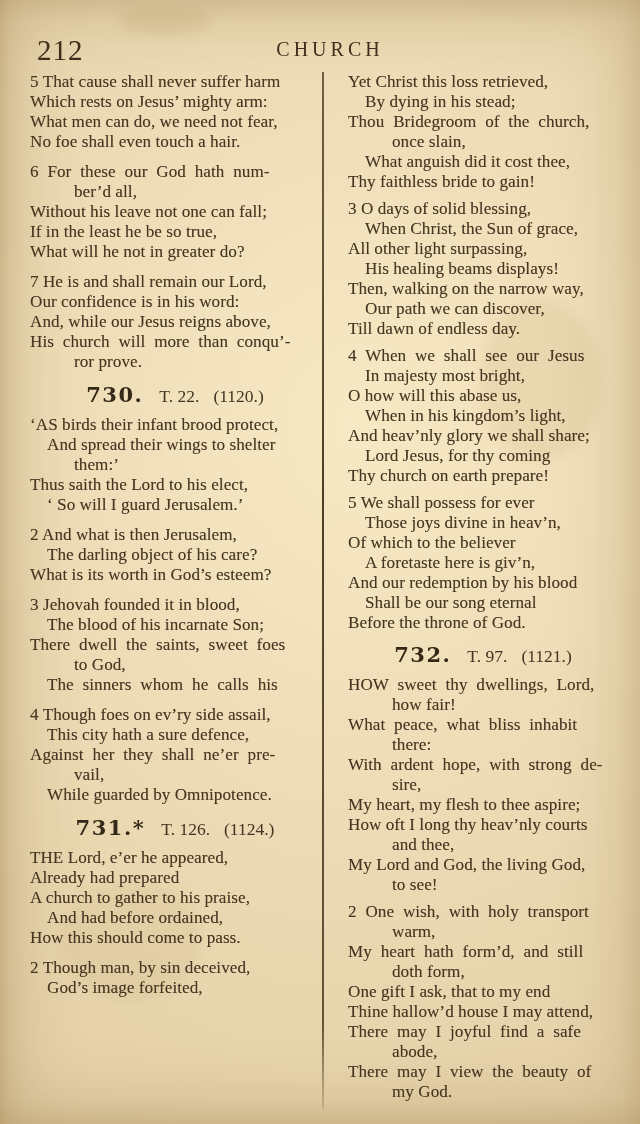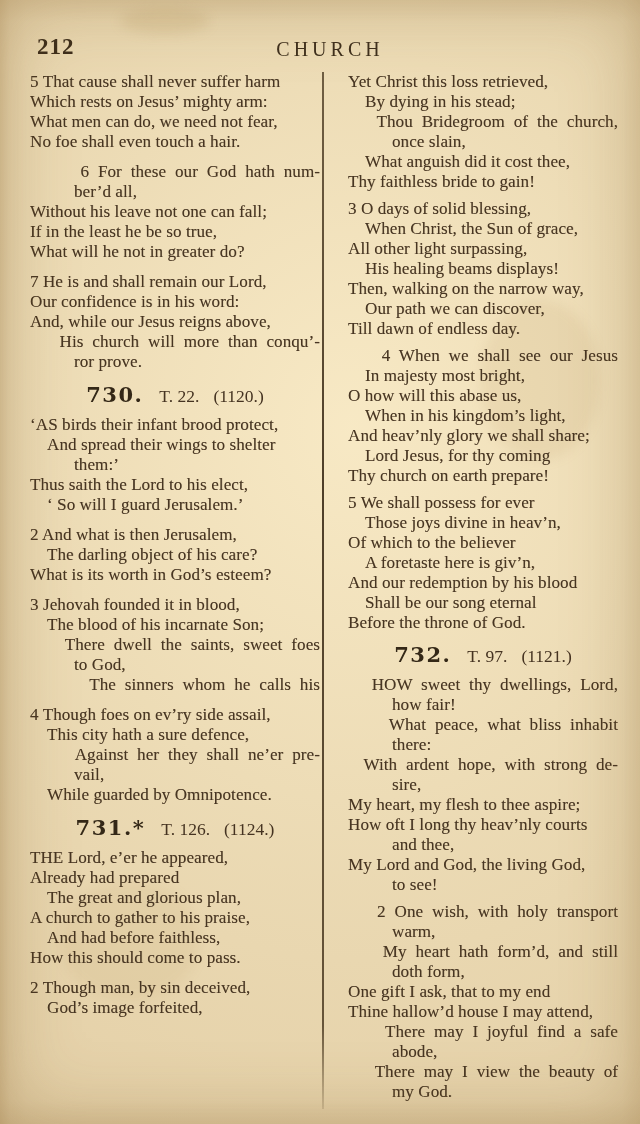--- a/index.html
+++ b/index.html
@@ -24,21 +24,21 @@
     box-shadow: inset 0 0 70px 8px rgba(125, 88, 36, 0.28);
   }
   .stain { position: absolute; border-radius: 50%; pointer-events: none; filter: blur(6px); }
   .stain-a { left: 120px; top: 8px; width: 90px; height: 26px; background: rgba(165,125,66,0.14); }
   .stain-b { left: 480px; top: 300px; width: 120px; height: 160px; background: rgba(170,132,70,0.10); }
   .stain-c { left: 60px;  top: 880px; width: 140px; height: 120px; background: rgba(170,132,70,0.08); }
 
   .page-header { position: absolute; top: 30px; left: 0; right: 0; height: 36px; }
   .page-number {
     position: absolute; left: 37px; top: 4px;
-    font-size: 23px; font-weight: bold; letter-spacing: 1px; color: #3c2d1b;
+    font-size: 29px; font-weight: normal; letter-spacing: 1px; color: #3c2d1b;
   }
   .running-head {
     position: absolute; left: 0; right: 0; top: 8px; text-align: center;
     font-size: 20px; letter-spacing: 4px; color: #3e2f1d; padding-left: 20px;
   }
 
   .columns { position: absolute; top: 72px; left: 30px; width: 596px; display: flex; align-items: stretch; }
   .column { box-sizing: border-box; }
   .column-left  { width: 290px; }
   .column-right { width: 294px; padding-left: 24px; }
@@ -48,21 +48,21 @@
   }
 
   .line {
     font-size: 17px; line-height: 20px; white-space: nowrap;
     color: #473522; letter-spacing: 0.1px;
     text-shadow: 0.3px 0.3px 0.4px rgba(70,52,30,0.35);
   }
   .indent-0 { padding-left: 0; }
   .indent-1 { padding-left: 17px; }
   .indent-2 { padding-left: 44px; }
-  .wide { word-spacing: 4.5px; text-align: right; }
+  .wide { word-spacing: 4.5px; }
 
   .column-left  .stanza { margin-bottom: 10px; }
   .column-right .stanza { margin-bottom: 7px; }
 
   .hymn-heading { text-align: center; margin: 9px 0 8px 0; white-space: nowrap; }
   .hymn-number {
     font-family: "DejaVu Serif", serif; font-weight: bold;
     font-size: 21px; letter-spacing: 1.5px; color: #342817; margin-right: 16px;
   }
   .tune-label { font-size: 17.5px; margin-right: 14px; color: #453321; }
@@ -127,23 +127,22 @@
           <div class="line indent-0">4 Though foes on ev’ry side assail,</div>
           <div class="line indent-1">This city hath a sure defence,</div>
           <div class="line indent-0 wide">Against her they shall ne’er pre-</div>
           <div class="line indent-2">vail,</div>
           <div class="line indent-1">While guarded by Omnipotence.</div>
         </div>
         <div class="hymn-heading"><span class="hymn-number">731.*</span><span class="tune-label">T. 126.</span><span class="hymn-ref">(1124.)</span></div>
         <div class="stanza">
           <div class="line indent-0">THE Lord, e’er he appeared,</div>
           <div class="line indent-0">Already had prepared</div>
-          <div class="line indent-1">The great and glorious plan,</div>
           <div class="line indent-0">A church to gather to his praise,</div>
-          <div class="line indent-1">And had before faithless,</div>
+          <div class="line indent-1">And had before ordained,</div>
           <div class="line indent-0">How this should come to pass.</div>
         </div>
         <div class="stanza">
           <div class="line indent-0">2 Though man, by sin deceived,</div>
           <div class="line indent-1">God’s image forfeited,</div>
         </div>
       </div>
     <div class="divider"></div>
     <div class="column column-right">
         <div class="stanza">

